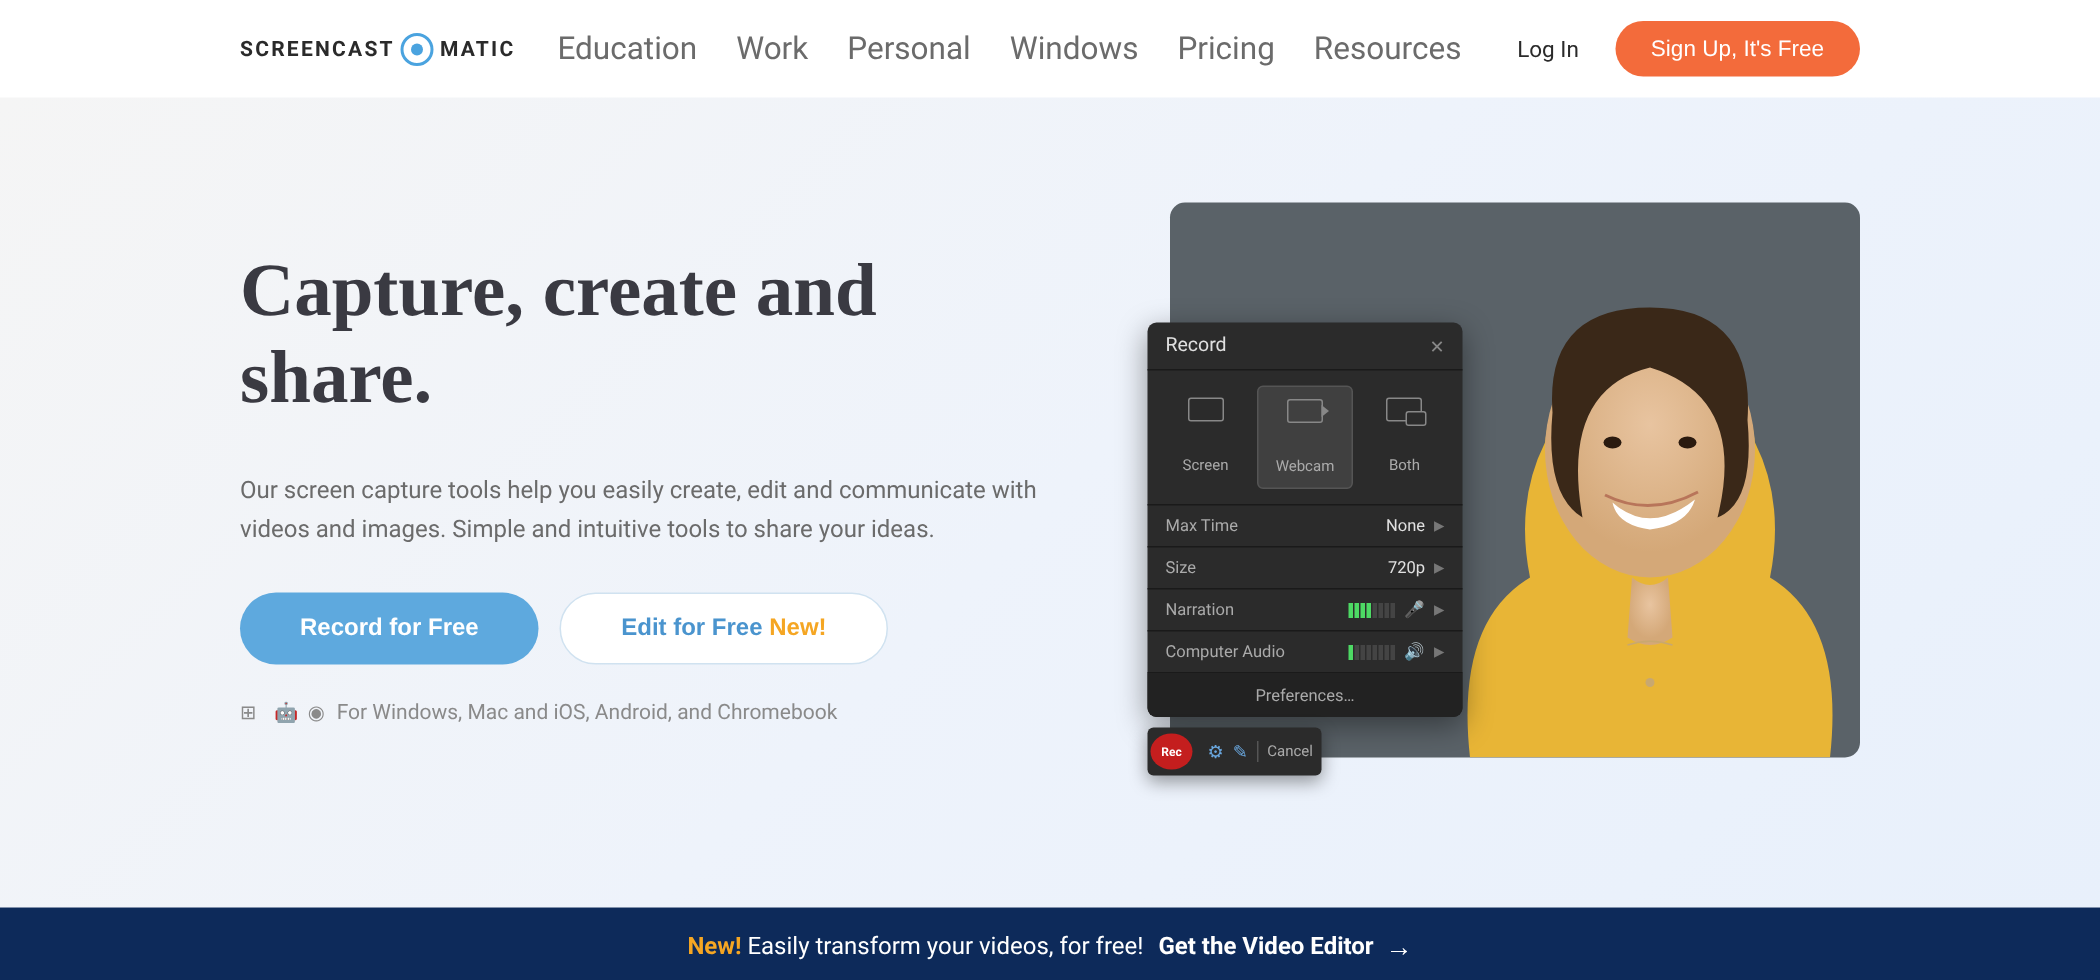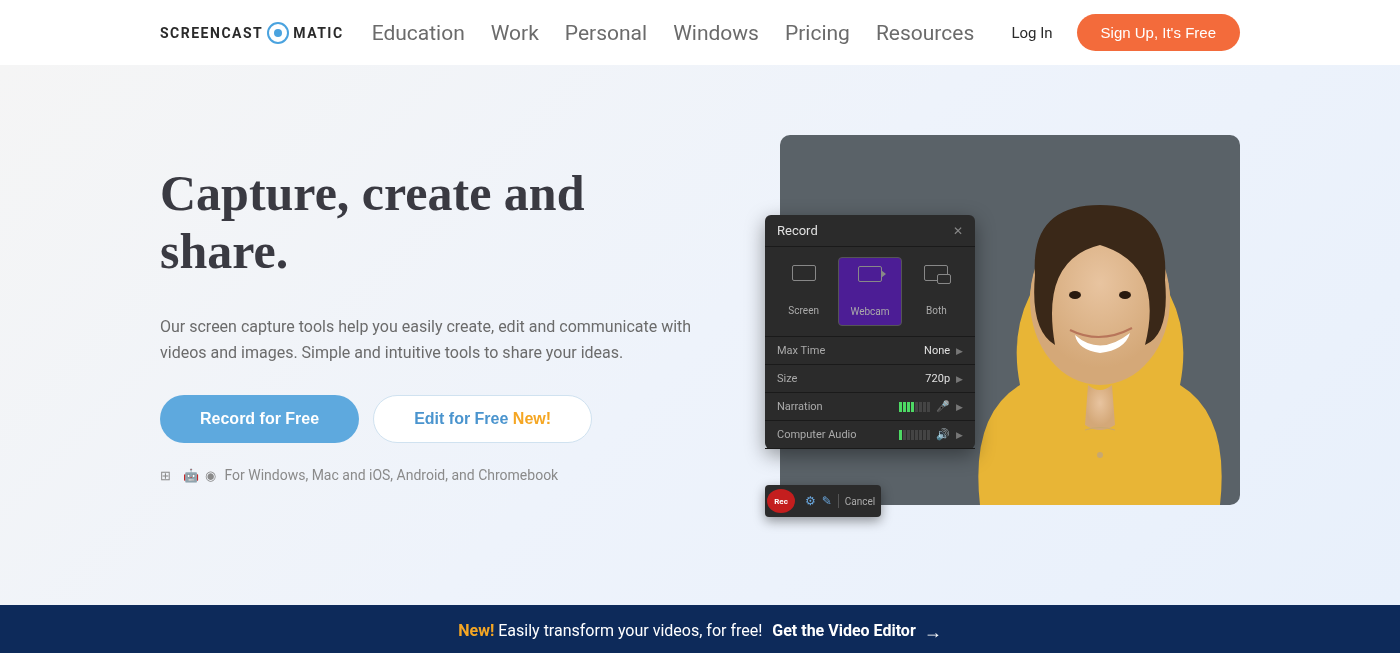--- a/index.html
+++ b/index.html
@@ -36,21 +36,21 @@
 .photo { width: 460px; height: 370px; background: #5a6268; border-radius: 10px; overflow: hidden; position: relative; }
 .person { position: absolute; right: 0; bottom: 0; width: 320px; height: 370px; }
 
 
 .record-panel { position: absolute; left: -15px; top: 80px; width: 210px; background: #2b2b2b; border-radius: 6px; box-shadow: 0 6px 20px rgba(0,0,0,0.4); font-size: 12px; color: #ccc; }
 .panel-header { display: flex; justify-content: space-between; align-items: center; padding: 8px 12px; border-bottom: 1px solid #1a1a1a; }
 .panel-title { font-size: 13px; color: #e0e0e0; }
 .panel-close { color: #888; cursor: pointer; }
 .mode-row { display: flex; padding: 10px 8px; gap: 4px; justify-content: space-around; border-bottom: 1px solid #1a1a1a; }
 .mode-item { flex: 1; display: flex; flex-direction: column; align-items: center; gap: 24px; padding: 8px 4px; border-radius: 4px; cursor: pointer; }
-.mode-item.active { background: #4c1d95; border: 1px solid #555; }
+.mode-item.active { background: #404040; border: 1px solid #555; }
 .mode-icon { width: 24px; height: 16px; border: 1.5px solid #888; border-radius: 2px; }
 .mode-label { font-size: 10px; color: #aaa; }
 .setting-row { display: flex; justify-content: space-between; align-items: center; padding: 7px 12px; border-bottom: 1px solid #1a1a1a; font-size: 11px; }
 .setting-label { color: #aaa; }
 .setting-value { color: #e0e0e0; display: flex; align-items: center; gap: 6px; }
 .arrow-r { color: #777; font-size: 9px; }
 .bars { display: flex; gap: 1px; }
 .bar { width: 3px; height: 10px; background: #444; }
 .bar.on { background: #4dd964; }
 .speaker-icon, .mic-icon { font-size: 11px; color: #ddd; }
@@ -205,20 +205,21 @@
               <span class="bar"></span>
               <span class="bar"></span>
               <span class="bar"></span>
               <span class="bar"></span>
               <span class="bar"></span>
             </span>
           <span class="speaker-icon">🔊</span>
           <span class="arrow-r">▶</span>
         </span>
       </div>
+      <div class="prefs-row">Preferences…</div>
     </div>
 
     <div class="rec-toolbar">
       <div class="rec-btn">
           <span>Rec</span>
         </div>
       <span class="tool-icon">⚙</span>
       <span class="tool-icon">✎</span>
       <span class="tool-divider"></span>
       <span class="tool-cancel">Cancel</span>

